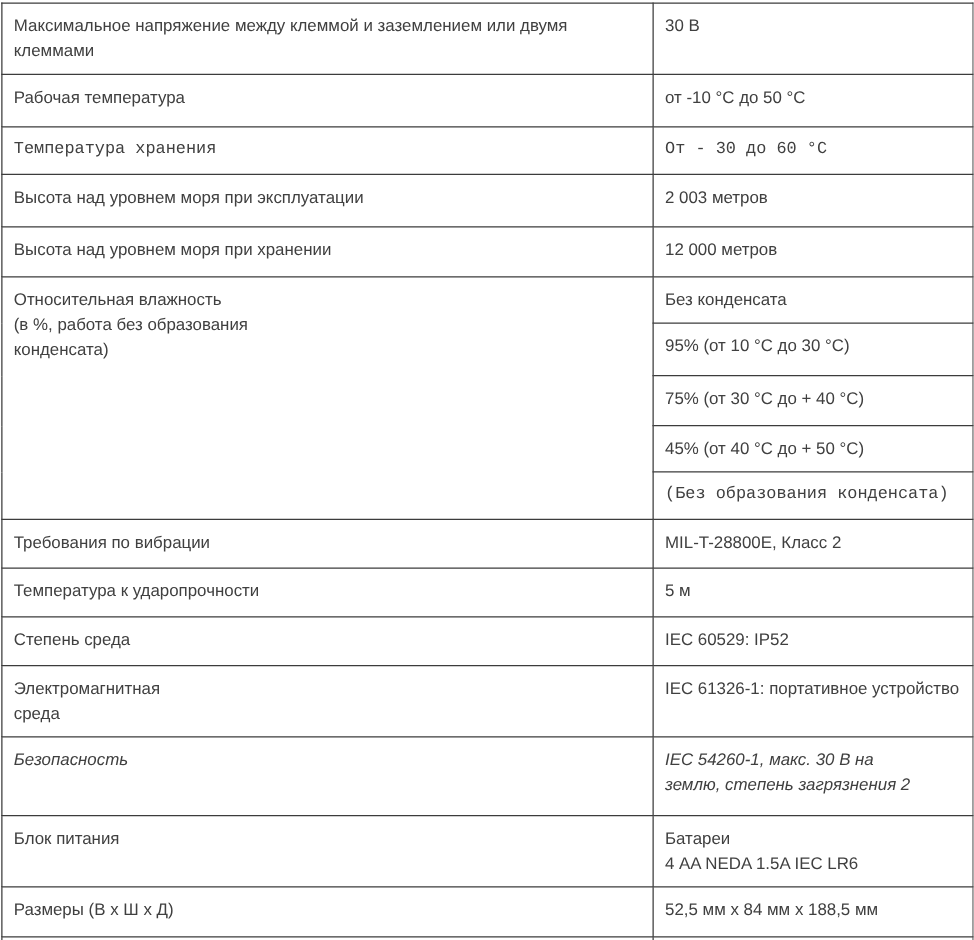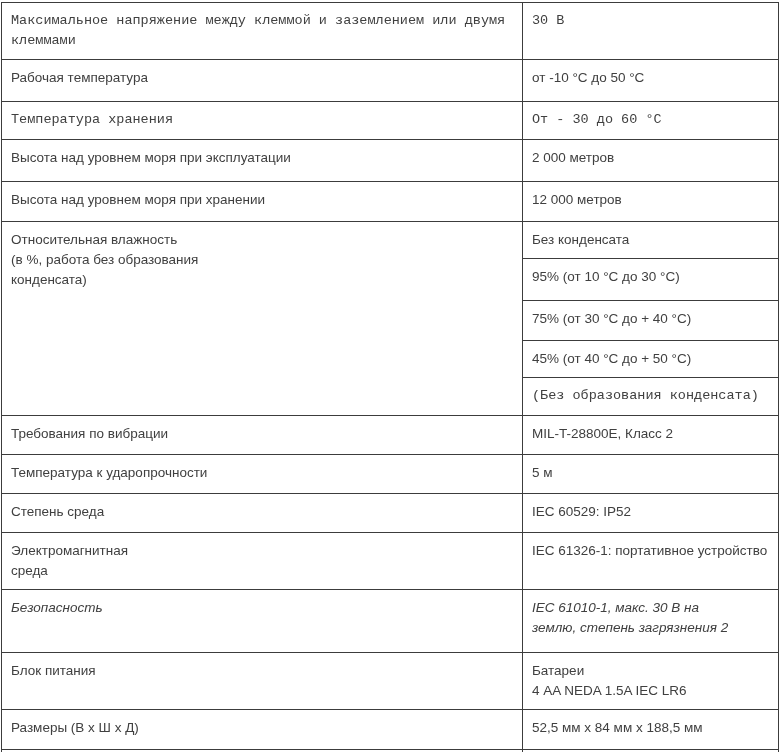--- a/index.html
+++ b/index.html
@@ -28,21 +28,21 @@
     padding: 8px 10px 8px 9px;
     font-size: 13.5px;
     line-height: 20px;
     color: #404040;
     white-space: pre-line;
     box-sizing: border-box;
     overflow: hidden;
   }
   
   tr.h33 { height: 33px; }
-  tr.h34 { height: 34px; font-family: Liberation Mono, monospace; }
+  tr.h34 { height: 34px; }
   tr.h35 { height: 35px; }
   tr.h36 { height: 36px; }
   tr.h38 { height: 38px; font-family: Liberation Mono, monospace; }
   tr.h39 { height: 39px; }
   tr.h40 { height: 40px; }
   tr.h42 { height: 42px; }
   tr.h53 { height: 53px; }
   tr.h54 { height: 54px; }
   tr.h63 { height: 63px; font-style: italic; }
 </style>
@@ -63,21 +63,21 @@
       <tr class="h42">
         <td>Рабочая температура</td>
         <td>от -10 °C до 50 °C</td>
       </tr>
       <tr class="h38">
         <td>Температура хранения</td>
         <td>От - 30 до 60 °C</td>
       </tr>
       <tr class="h42">
         <td>Высота над уровнем моря при эксплуатации</td>
-        <td>2 000 метров</td>
+        <td>2 003 метров</td>
       </tr>
       <tr class="h40">
         <td>Высота над уровнем моря при хранении</td>
         <td>12 000 метров</td>
       </tr>
 
       <tr class="h33">
         <td rowspan="5">Относительная влажность
 (в %, работа без образования
 конденсата)</td>
@@ -108,21 +108,21 @@
         <td>Степень среда</td>
         <td>IEC 60529: IP52</td>
       </tr>
       <tr class="h54">
         <td>Электромагнитная
 среда</td>
         <td>IEC 61326-1: портативное устройство</td>
       </tr>
       <tr class="h63">
         <td>Безопасность</td>
-        <td>IEC 61010-1, макс. 30 В на
+        <td>IEC 54260-1, макс. 30 В на
 землю, степень загрязнения 2</td>
       </tr>
       <tr class="h53">
         <td>Блок питания</td>
         <td>Батареи
 4 AA NEDA 1.5A IEC LR6</td>
       </tr>
       <tr class="h40">
         <td>Размеры (В х Ш х Д)</td>
         <td>52,5 мм х 84 мм х 188,5 мм</td>

